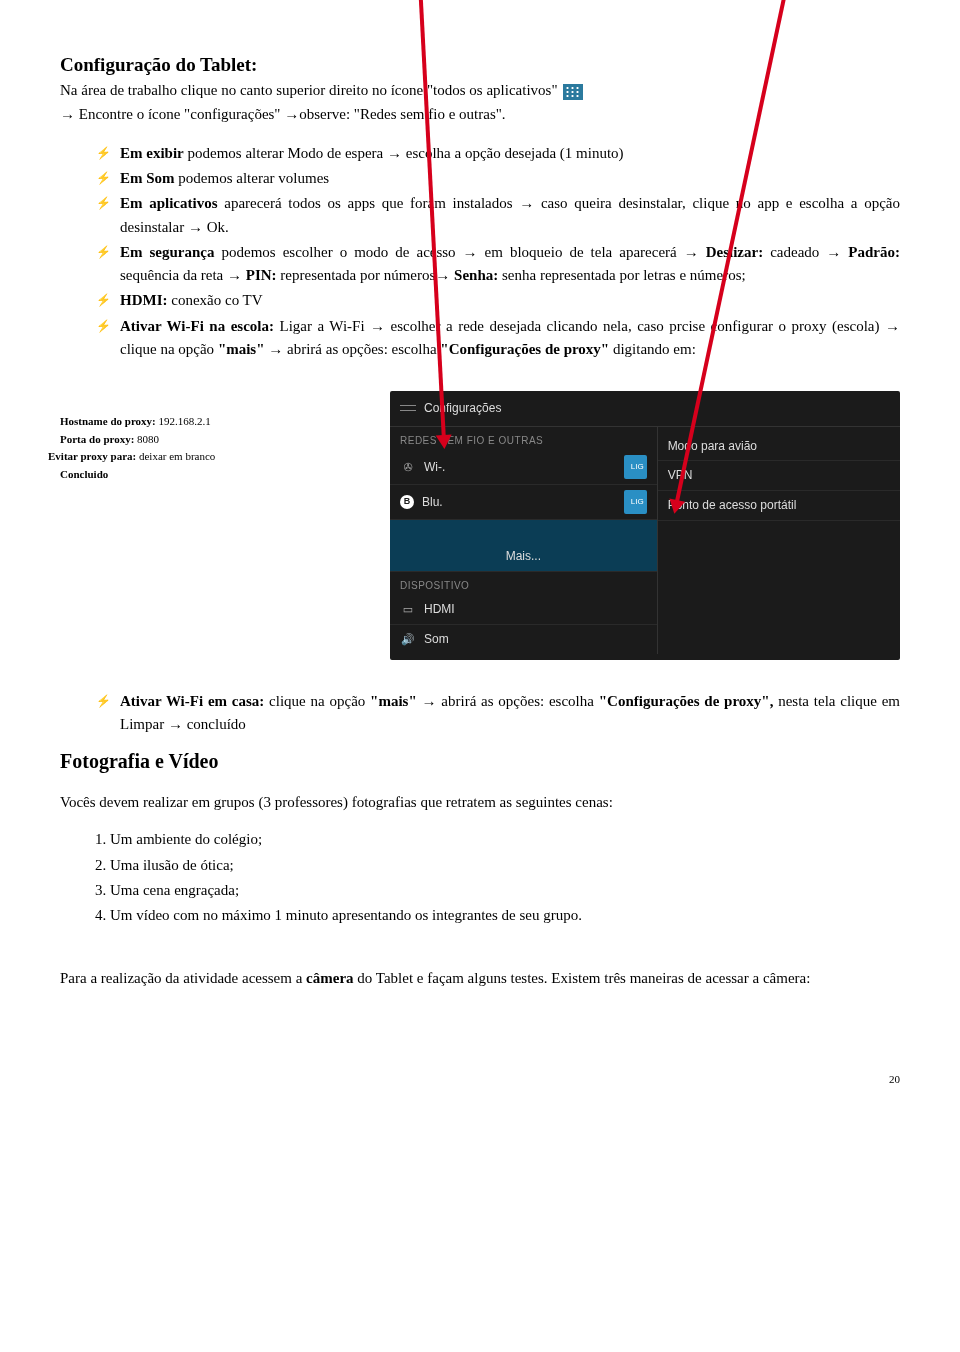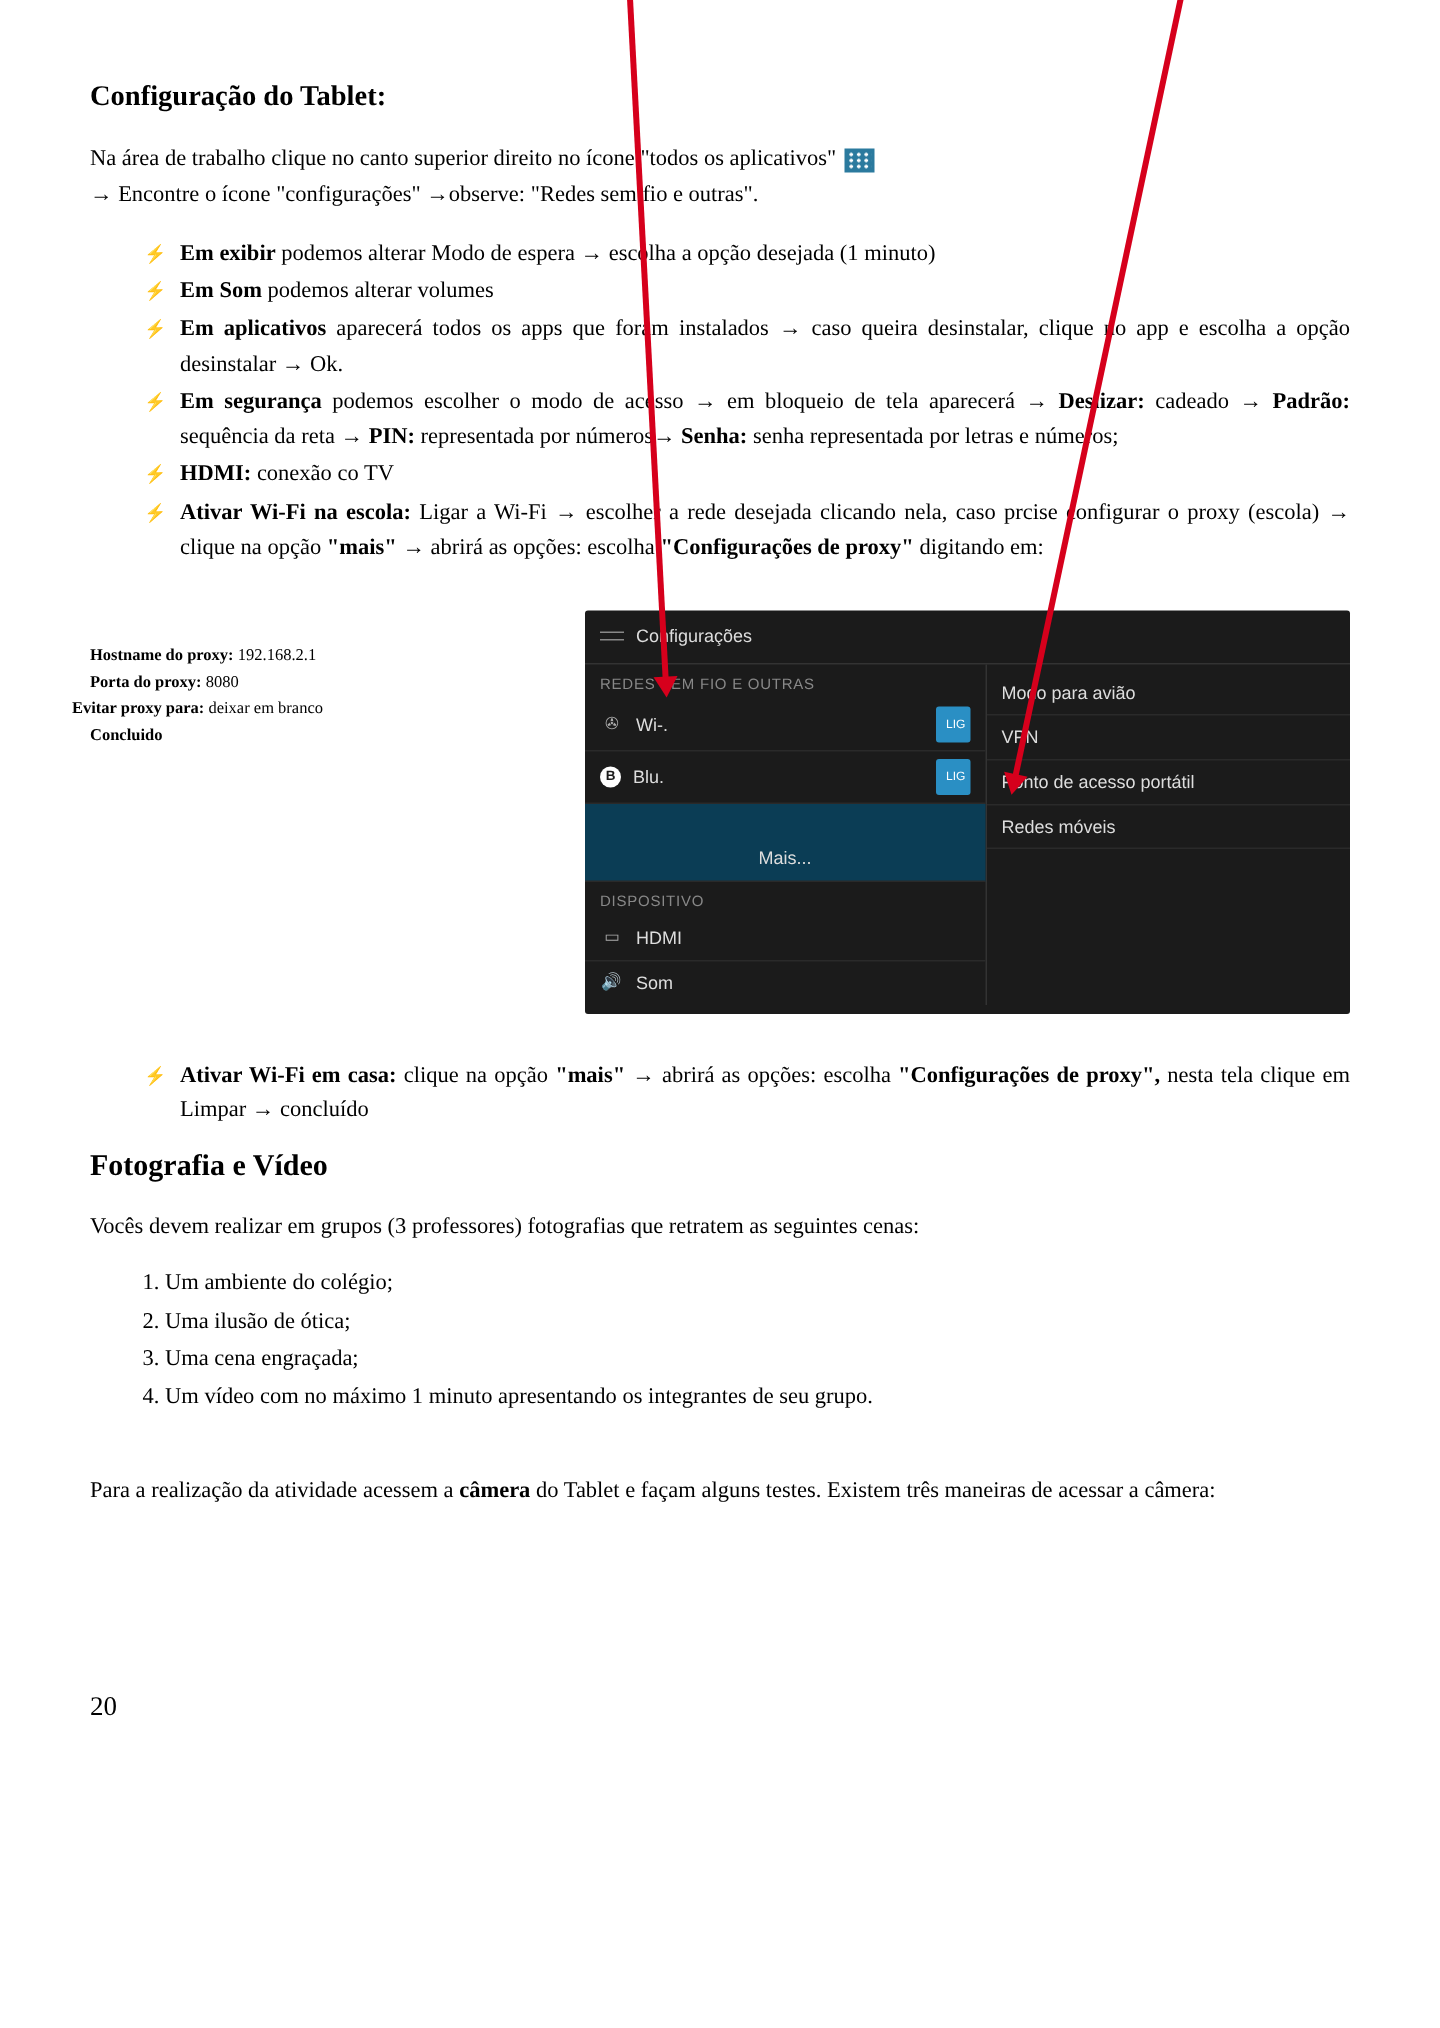--- a/index.html
+++ b/index.html
@@ -9,21 +9,20 @@
       padding: 50px 60px 40px 60px;
       font-family: "Times New Roman", Times, serif;
       font-size: 15px;
       color: #000;
       background: #fff;
       line-height: 1.55;
     }
     .title {
       font-size: 19px;
       font-weight: bold;
-      margin-bottom: 16px;
     }
     .intro {
       text-align: justify;
       margin-bottom: 16px;
     }
     .apps-icon {
       display: inline-block;
       width: 20px;
       height: 16px;
       background: #2b7a9e;
@@ -188,23 +187,23 @@
       padding-left: 50px;
     }
     ol li {
       margin-bottom: 2px;
     }
     .para {
       text-align: justify;
       margin-bottom: 14px;
     }
     .page-num {
-      text-align: left;
-      font-size: 18px;
-      margin-top: 117px;
+      text-align: right;
+      font-size: 11px;
+      margin-top: 80px;
     }
     .sliders-icon {
       display: inline-block;
       width: 16px;
       height: 10px;
       position: relative;
     }
     .sliders-icon::before, .sliders-icon::after {
       content: "";
       position: absolute;
@@ -288,23 +287,20 @@
       <div class="ss-right">
         <div class="ss-row" style="padding-top:10px">
           <span>Modo para avião</span>
         </div>
         <div class="ss-row">
           <span>VPN</span>
         </div>
         <div class="ss-row">
           <span>Ponto de acesso portátil</span>
         </div>
-        <div class="ss-row">
-          <span>Redes móveis</span>
-        </div>
       </div>
     </div>
   </div>
 </div>
 
 <ul class="lightning">
   <li><b>Ativar Wi-Fi em casa:</b> clique na opção <b>"mais"</b> → abrirá as opções: escolha <b>"Configurações de proxy",</b> nesta tela clique em Limpar → concluído</li>
 </ul>
 
 <h2 class="subsection-title">Fotografia e Vídeo</h2>

